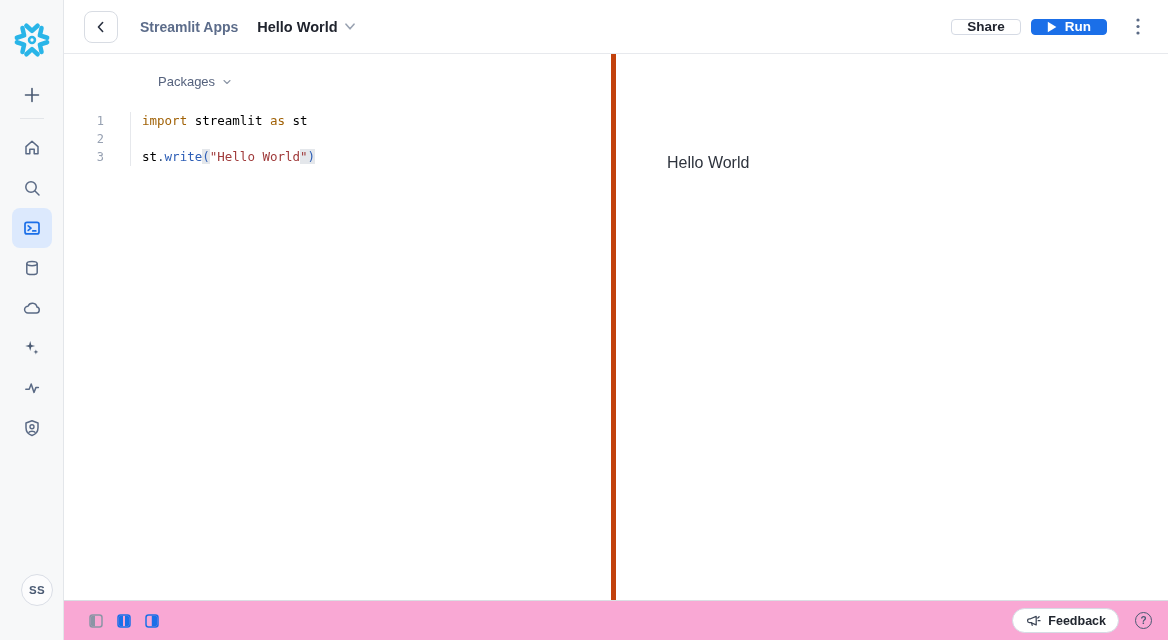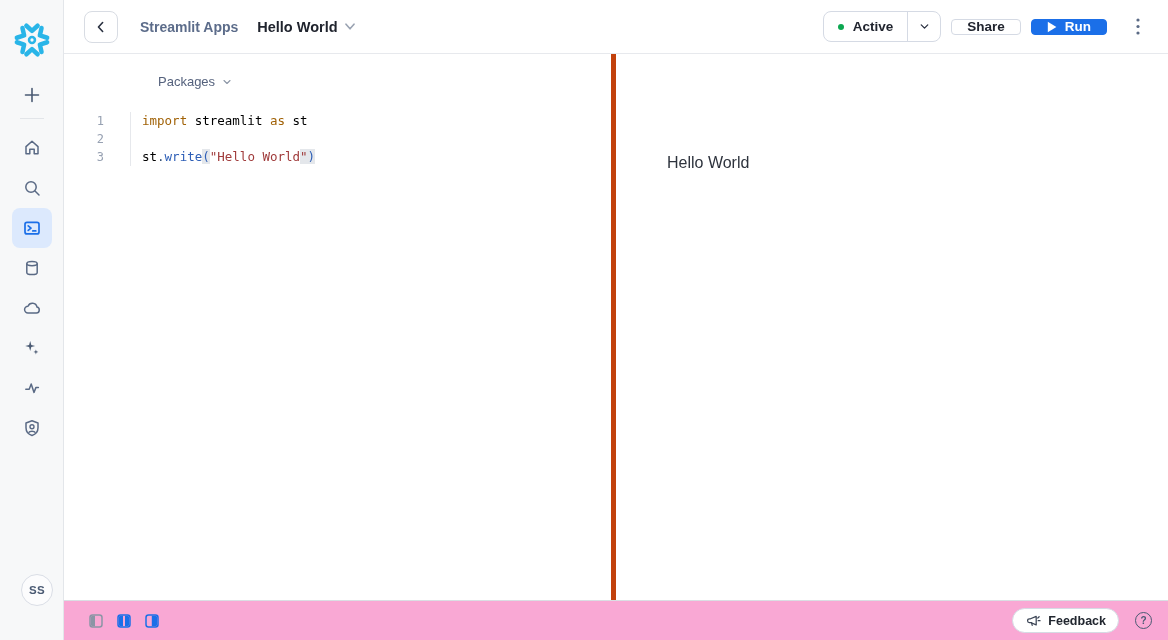--- a/index.html
+++ b/index.html
@@ -190,31 +190,20 @@
     </div>
     <div class="breadcrumb">Streamlit Apps</div>
     <div class="title-wrap">
       <span class="title">Hello World</span>
       <svg width="10" height="7" viewBox="0 0 10 7">
         <path d="M1 1.2 L5 5.8 L9 1.2" fill="none" stroke="#9AA3B2" stroke-width="1.6" stroke-linecap="round" stroke-linejoin="round"></path>
       </svg>
     </div>
     <div class="spacer"></div>
 
-    <div class="status-split">
-      <div class="status-main">
-        <span class="status-dot"></span>
-        <span class="status-label">Active</span>
-      </div>
-      <div class="status-caret">
-        <svg width="13" height="13" viewBox="0 0 20 20">
-          <path d="M5 7.5 L10 12.5 L15 7.5" fill="none" stroke="#2A3140" stroke-width="2" stroke-linecap="round" stroke-linejoin="round"></path>
-        </svg>
-      </div>
-    </div>
 
     <div class="btn btn-share">
       <span>Share</span>
     </div>
 
     <div class="btn btn-run">
       <svg width="10" height="12" viewBox="0 0 10 12">
         <path d="M0.8 0.8 L9.4 6 L0.8 11.2 Z" fill="#fff"></path>
       </svg>
       <span>Run</span>

